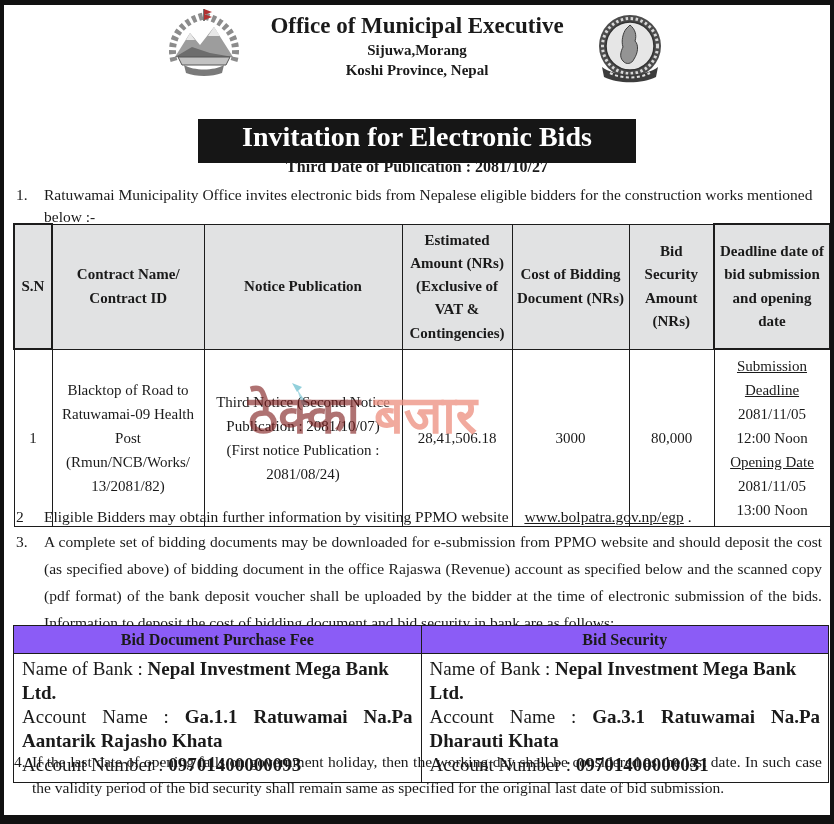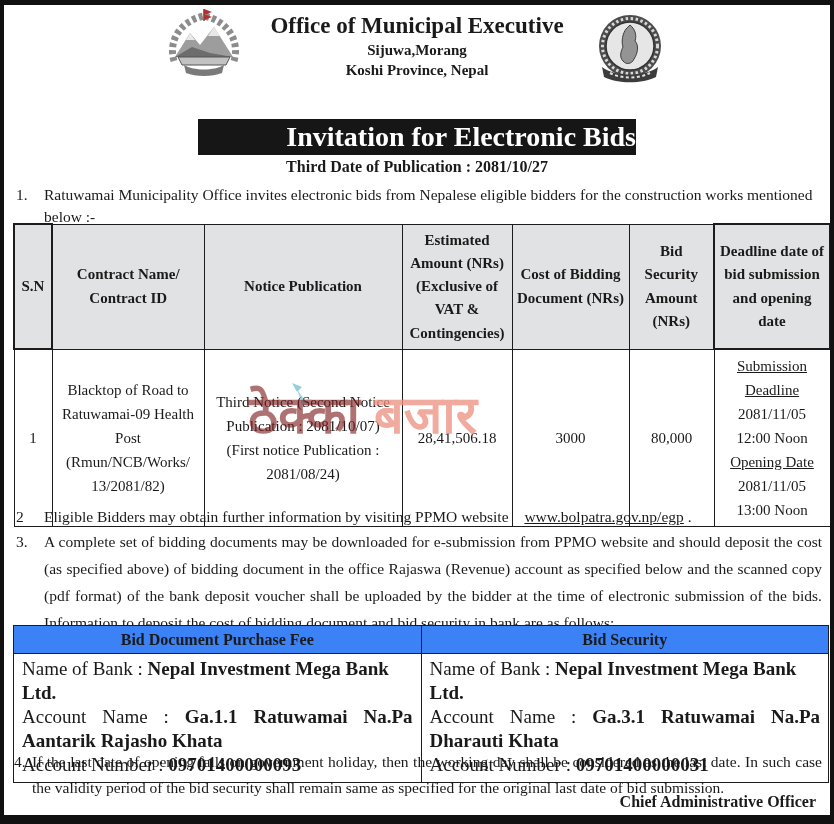--- a/index.html
+++ b/index.html
@@ -16,22 +16,22 @@
   .m-title { font-size: 25px; font-weight: bold; line-height: 1.15; }
   .m-office { font-size: 23px; font-weight: bold; line-height: 1.15; }
   .m-addr { font-size: 15px; font-weight: bold; margin-top: 3px; }
   .m-prov { font-size: 15px; font-weight: bold; margin-top: 3px; }
   .logo { position: absolute; }
   .logo-left { left: 158px; top: 2px; }
   .logo-right { left: 586px; top: 4px; }
   
   .banner {
     position: absolute; top: 114px; left: 0; right: 0; margin: 0 auto;
-    width: 438px; height: 36px; background: #161616; color: #fff;
-    font-size: 28px; font-weight: bold; text-align: right; line-height: 35px;
+    width: 438px; height: 44px; background: #161616; color: #fff;
+    font-size: 28px; font-weight: bold; text-align: center; line-height: 35px;
   }
   .pubdate { position: absolute; top: 153px; left: 0; right: 0; text-align: center; font-size: 16px; font-weight: bold; }
   
   .para { position: absolute; display: flex; font-size: 15.5px; }
   .para .num { flex: 0 0 28px; }
   .para .txt { flex: 1; }
   .p1 { top: 179px; left: 12px; right: 10px; line-height: 1.45; }
   .p2 { top: 501px; left: 12px; right: 10px; line-height: 1.4; }
   .p3 { top: 523px; left: 12px; right: 8px; line-height: 1.75; }
   .p3 .txt { text-align: justify; }
@@ -60,21 +60,21 @@
     position: absolute; top: 384px; left: 244px; z-index: 3; pointer-events: none;
     font-family: "DejaVu Sans", sans-serif; font-weight: bold; font-size: 52px;
     white-space: nowrap; line-height: 1;
   }
   .wm1 { color: #7f1d1d; opacity: .62; }
   .wm2 { color: #ee9384; opacity: .78; margin-left: 14px; }
   .wm-arrow { position: absolute; left: 40px; top: -8px; opacity: .65; }
   
   .banktable { position: absolute; top: 620px; left: 9px; width: 816px; table-layout: fixed; }
   .banktable th, .banktable td { border: 1.8px solid #1c1c1c; }
-  .banktable th { background: #3b82f6; font-size: 16px; font-weight: bold; text-align: center; height: 28px; padding: 2px; }
+  .banktable th { background: #8b5cf6; font-size: 16px; font-weight: bold; text-align: center; height: 28px; padding: 2px; }
   .banktable td { vertical-align: top; font-size: 19px; line-height: 24px; padding: 3px 8px 5px 8px; height: 92px; }
   .banktable td p.just { text-align: justify; }
   .bval { font-weight: bold; }
   
   .signature { position: absolute; top: 788px; right: 14px; font-size: 16px; font-weight: bold; }
 </style>
 </head>
 <body>
 
 <div class="page">
@@ -204,15 +204,14 @@
         </td>
       </tr>
     </tbody>
   </table>
 
   <div class="para p4">
     <span class="num">4.</span>
     <span class="txt">If the last date of opening falls on government holiday, then the working day shall be considered as the last date. In such case the validity period of the bid security shall remain same as specified for the original last date of bid submission.</span>
   </div>
 
-  <div class="signature">Chief Administrative Officer</div>
 
 </div>
 
 </body></html>

